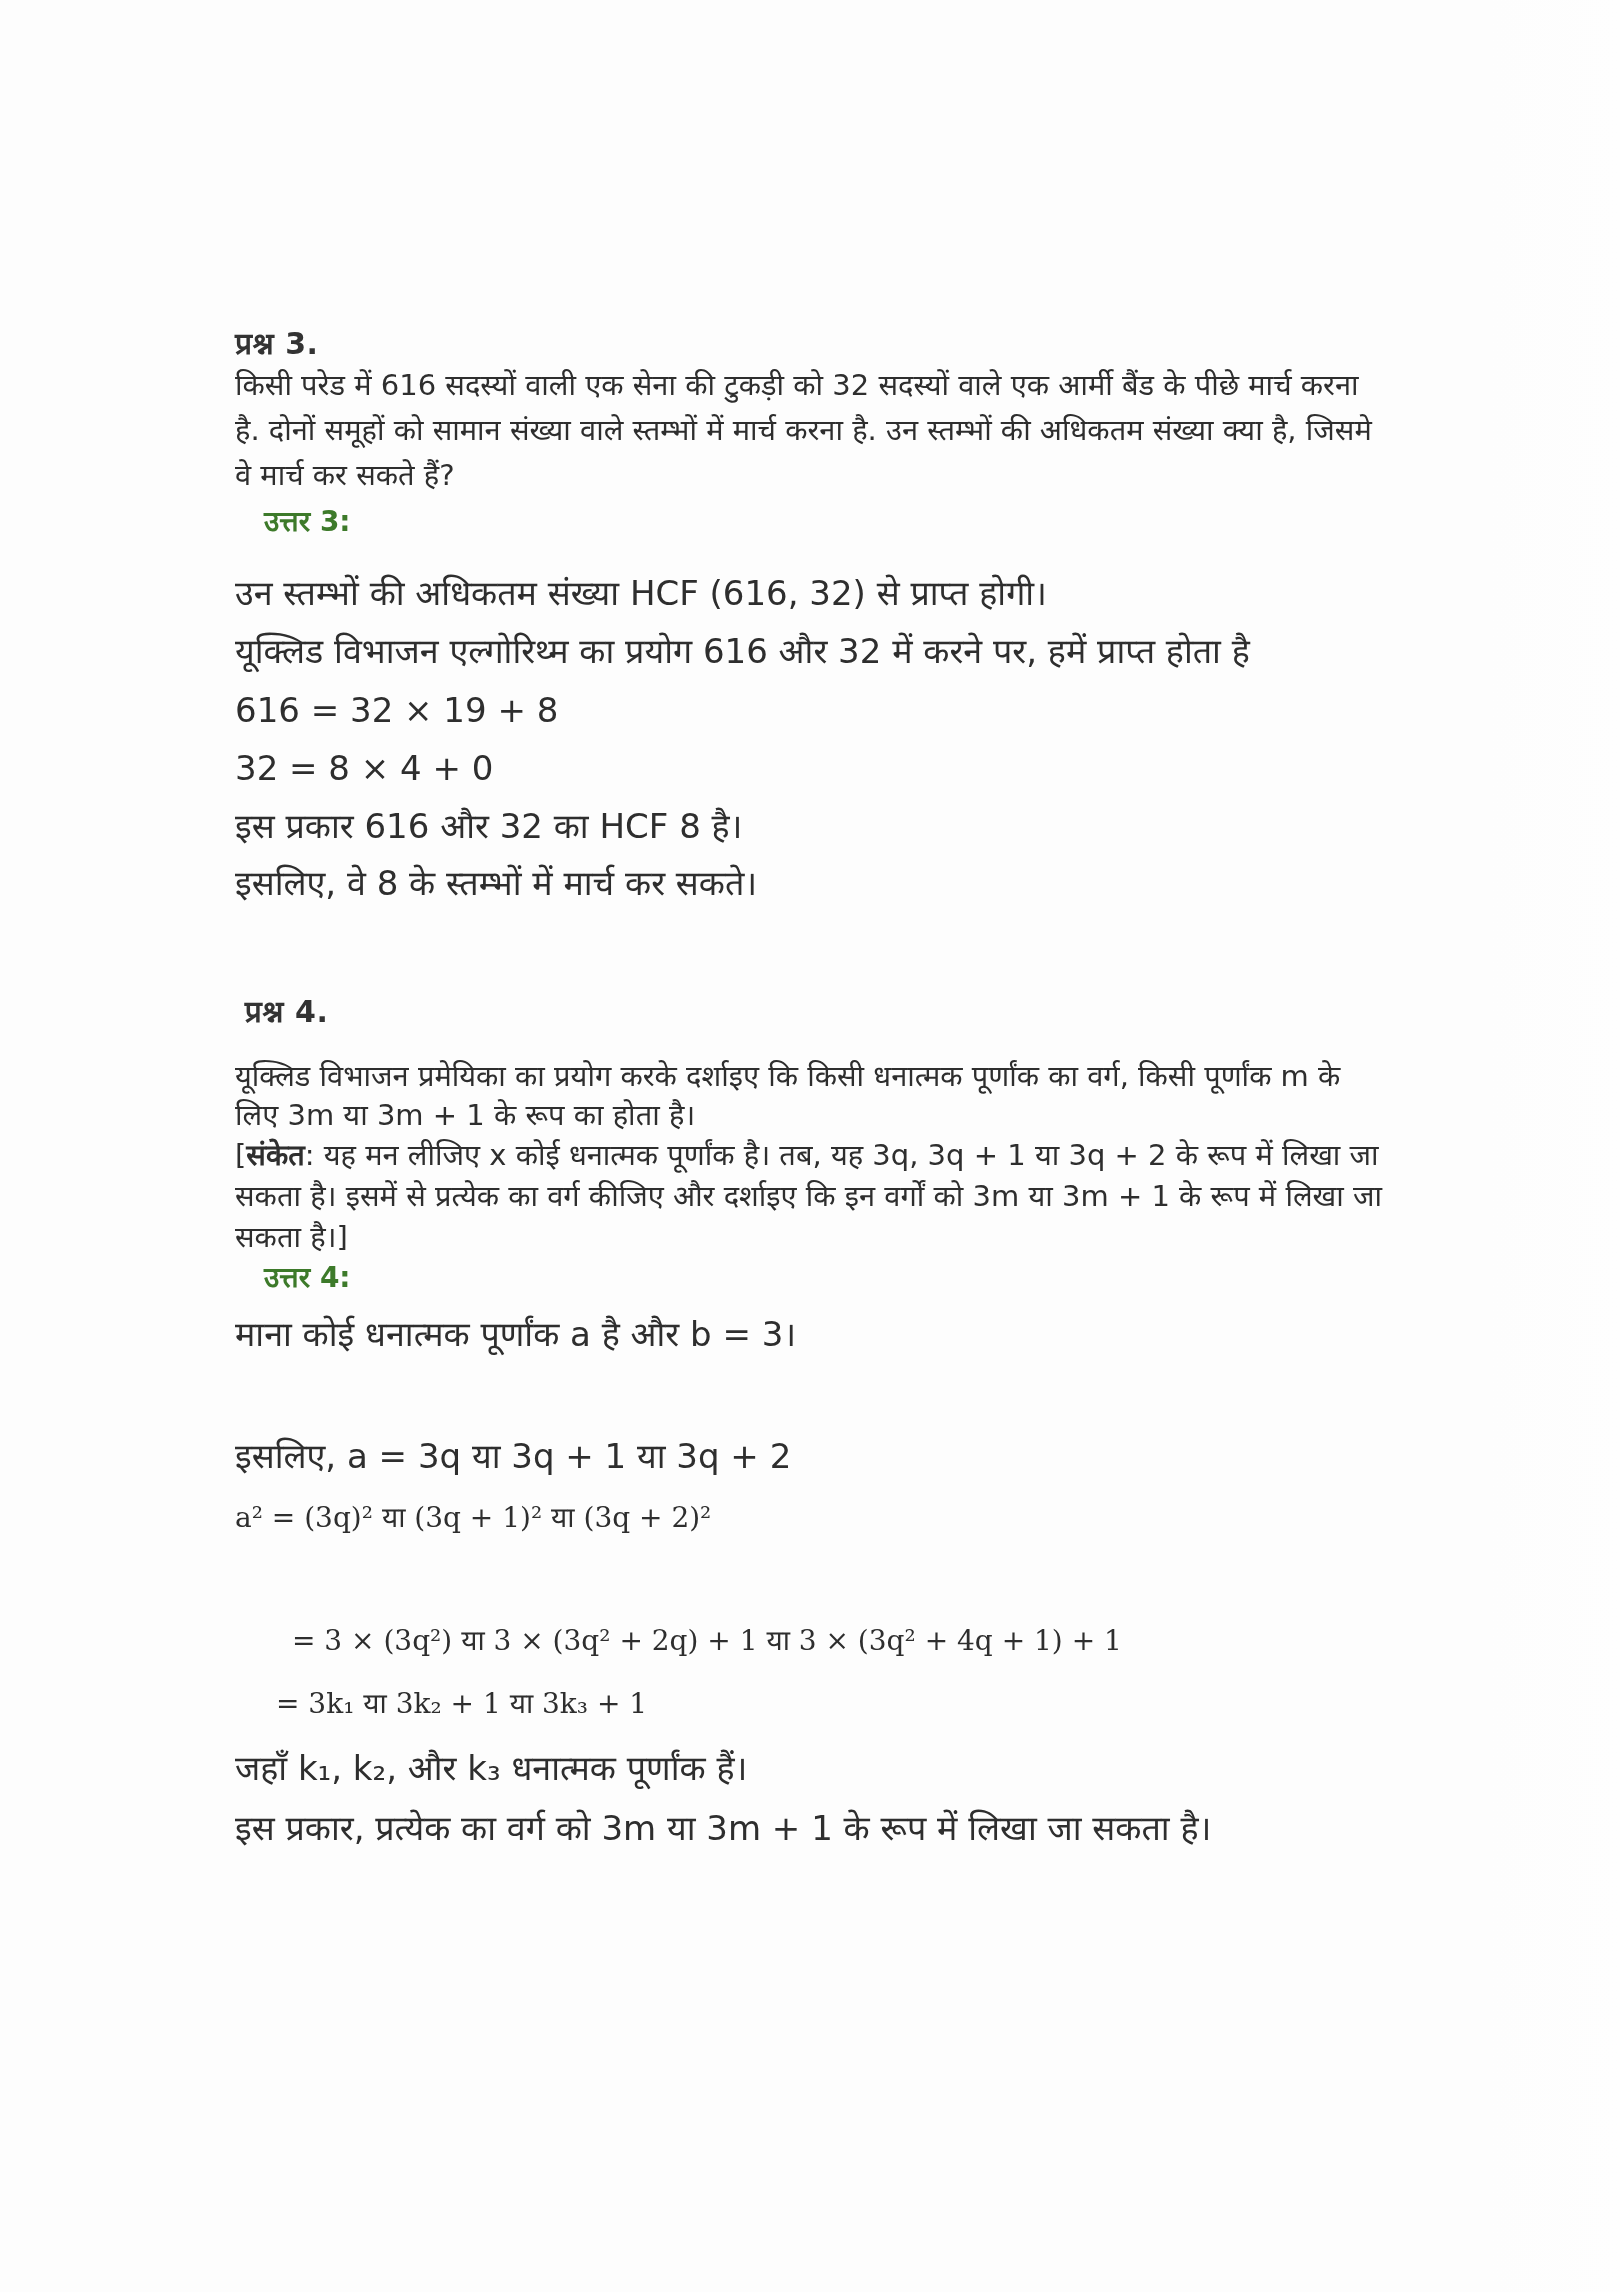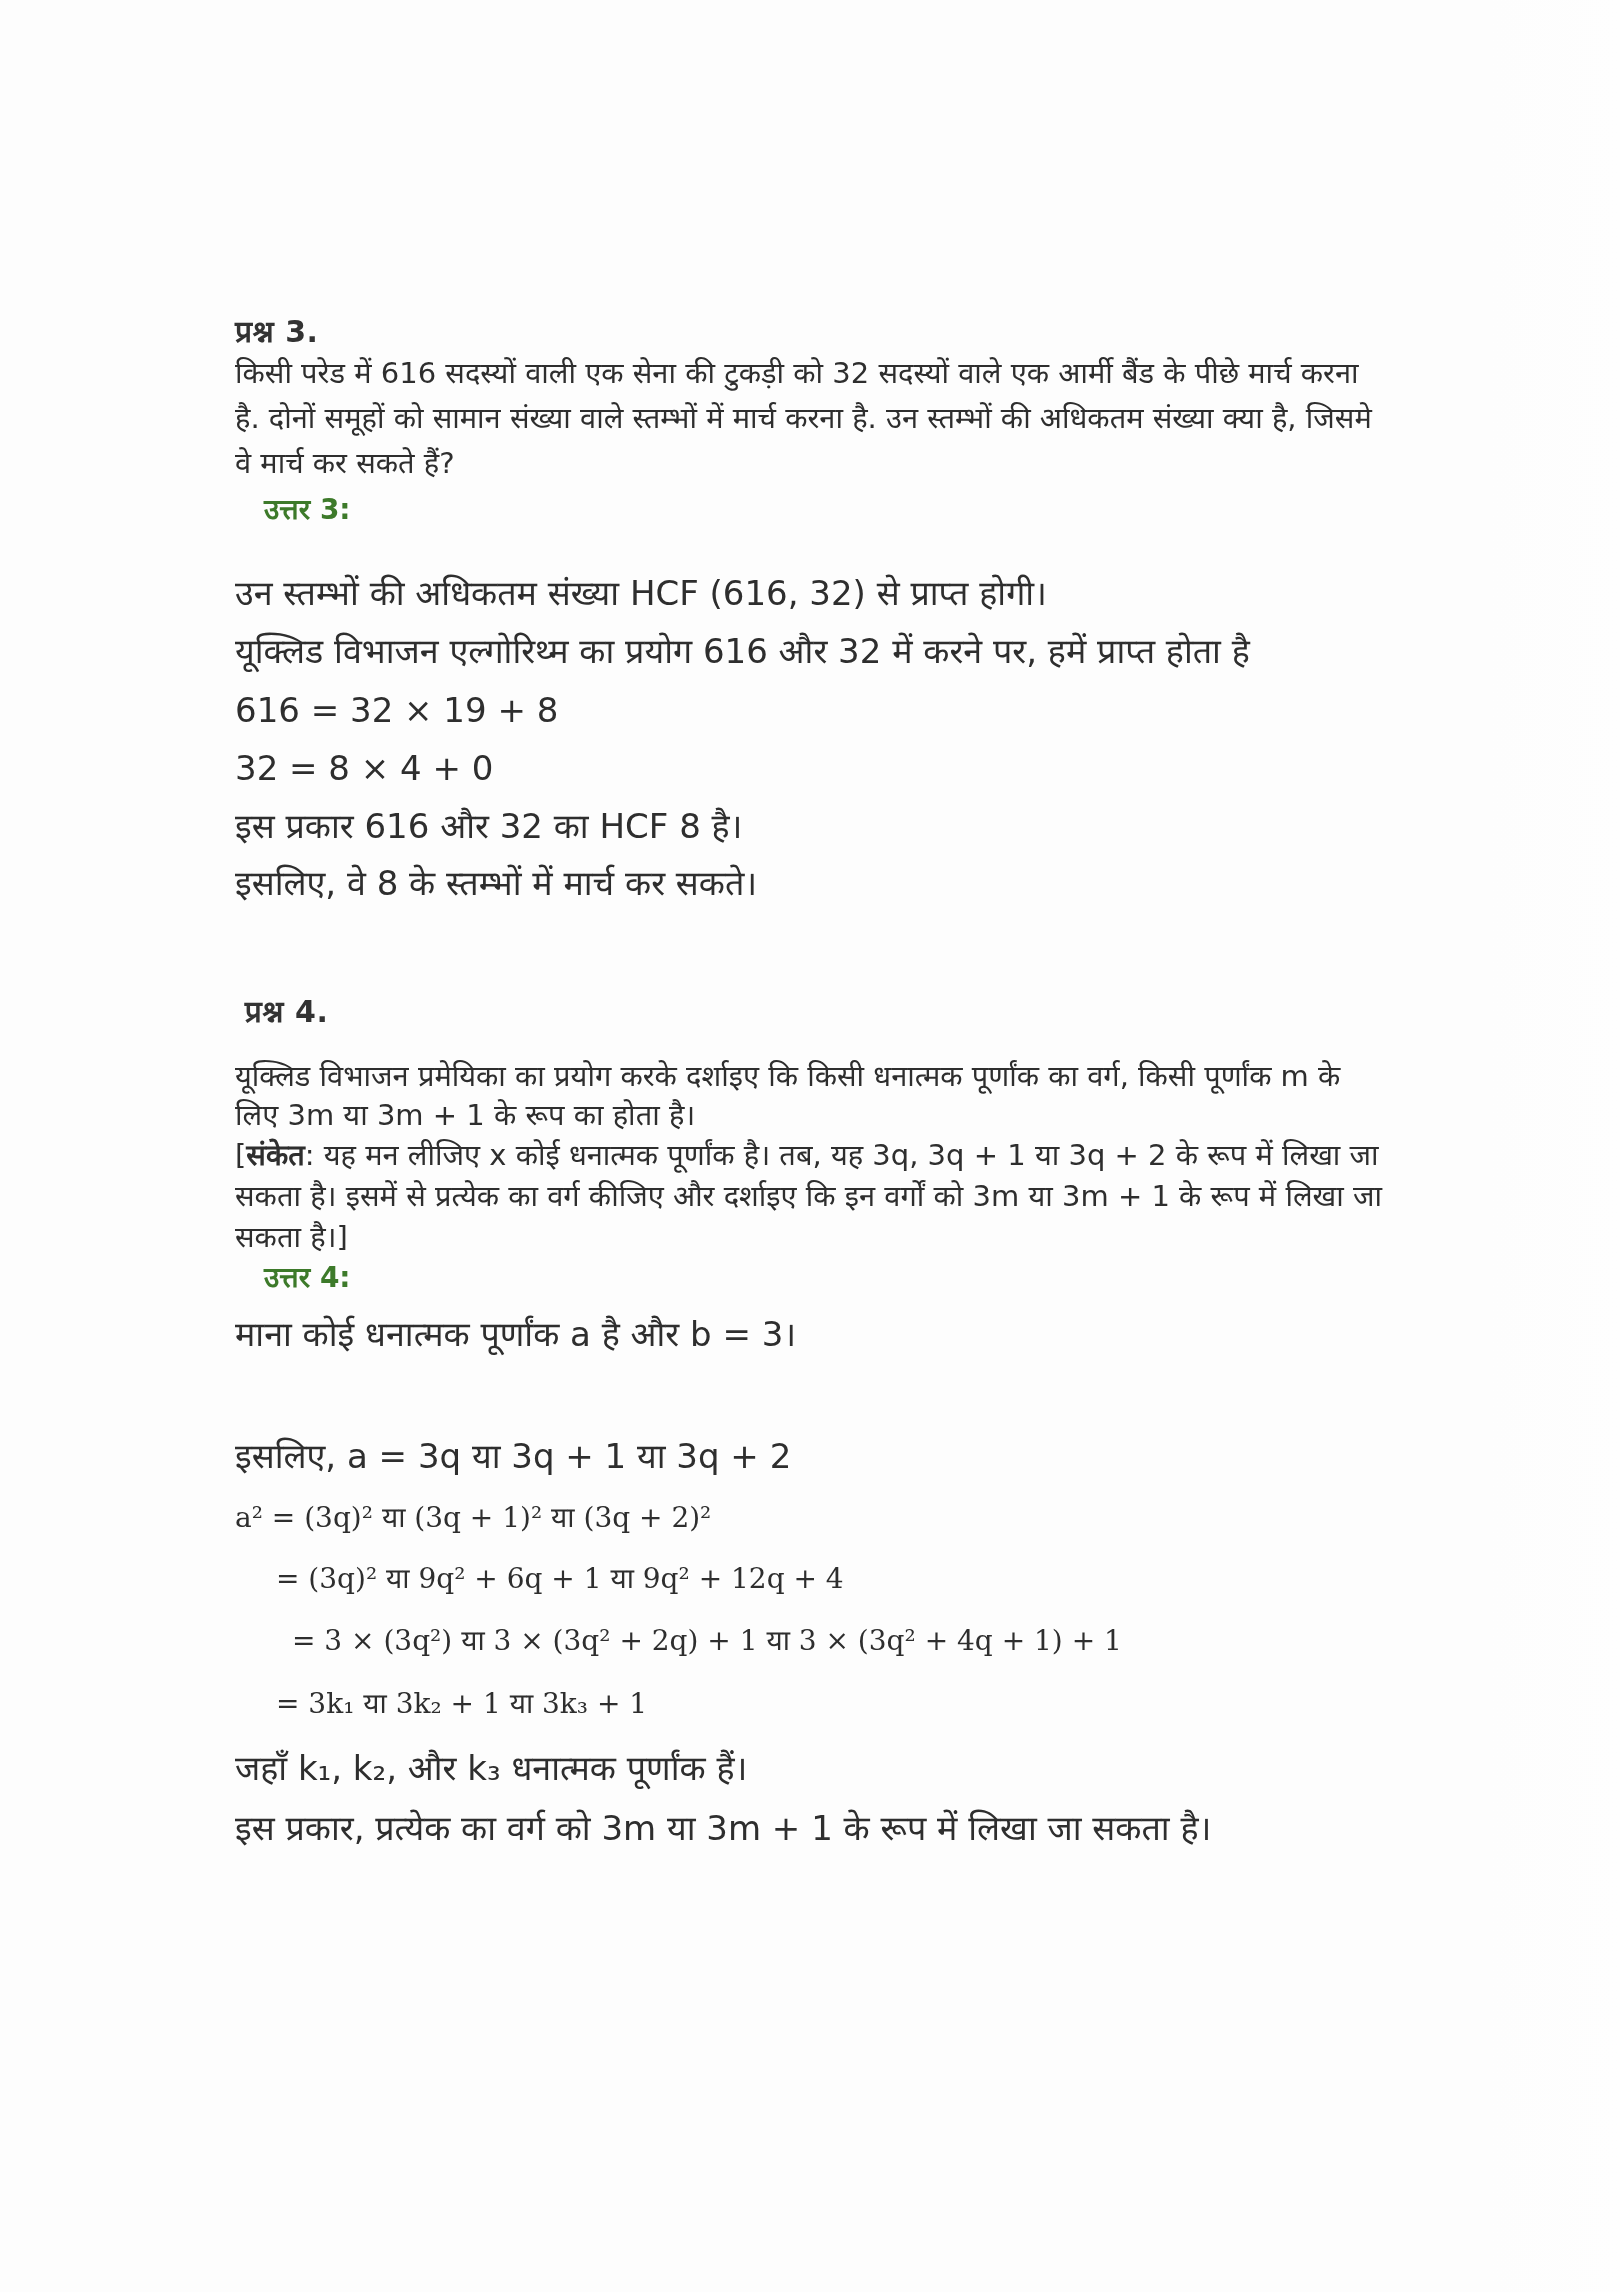--- a/index.html
+++ b/index.html
@@ -54,21 +54,21 @@
       font-size: 28px;
     }
     .indent { left: 276px; }
     .bold { font-weight: bold; }
   </style>
 </head>
 <body>
 
 <div class="page">
 
-  <div class="block" style="top:312px;">
+  <div class="block" style="top:324px;">
     <div class="q-heading">प्रश्न  3.</div>
     <div class="para" style="margin-top:0;">किसी परेड में 616 सदस्यों वाली एक सेना की टुकड़ी को 32 सदस्यों वाले एक आर्मी  बैंड के पीछे मार्च करना है. दोनों समूहों को सामान संख्या वाले स्तम्भों में मार्च करना है. उन स्तम्भों की अधिकतम संख्या क्या है, जिसमे वे मार्च कर सकते हैं?</div>
     <div class="ans-label" style="margin-top:3.9px;">उत्तर 3:</div>
   </div>
 
   <div class="line" style="top:574px;">उन स्तम्भों की अधिकतम संख्या HCF (616, 32) से प्राप्त होगी।</div>
   <div class="line" style="top:632px;">यूक्लिड विभाजन एल्गोरिथ्म का प्रयोग 616 और 32 में करने पर, हमें प्राप्त होता है</div>
   <div class="line" style="top:691px;">616 = 32 × 19 + 8</div>
   <div class="line" style="top:749px;">32 = 8 × 4 + 0</div>
   <div class="line" style="top:807px;">इस प्रकार 616 और 32 का HCF 8 है।</div>
@@ -80,21 +80,20 @@
     <div class="para" style="line-height:41px;">
       <span>[</span><span class="bold">संकेत</span><span>: यह मन लीजिए x कोई धनात्मक पूर्णांक है। तब, यह 3q, 3q + 1 या 3q + 2 के रूप में लिखा जा सकता है।  इसमें से प्रत्येक का वर्ग कीजिए और दर्शाइए कि इन वर्गों को 3m या 3m + 1 के रूप में लिखा जा सकता है।]</span>
     </div>
     <div class="ans-label">उत्तर 4:</div>
   </div>
 
   <div class="line" style="top:1315px;">माना कोई धनात्मक पूर्णांक a है और b = 3।</div>
   <div class="line" style="top:1437px;">इसलिए, a = 3q या 3q + 1 या 3q + 2</div>
 
   <div class="line math" style="top:1498px;">a² = (3q)² या (3q + 1)²  या  (3q + 2)²</div>
-  <div class="line math indent" style="top:1559px;">= (3q)²  या 9q² + 6q + 1  या  9q² + 12q + 4</div>
   <div class="line math indent" style="top:1621px;margin-left:16px;">= 3 × (3q²)  या  3 × (3q² + 2q) + 1  या  3 × (3q² + 4q + 1) + 1</div>
   <div class="line math indent" style="top:1684px;">= 3k₁  या 3k₂ + 1  या  3k₃ + 1</div>
 
   <div class="line" style="top:1749px;">जहाँ k₁, k₂, और k₃ धनात्मक पूर्णांक हैं।</div>
   <div class="line" style="top:1809px;">इस प्रकार, प्रत्येक का वर्ग को 3m या 3m + 1 के रूप में लिखा जा सकता है।</div>
 
 </div>
 
 
 </body></html>

